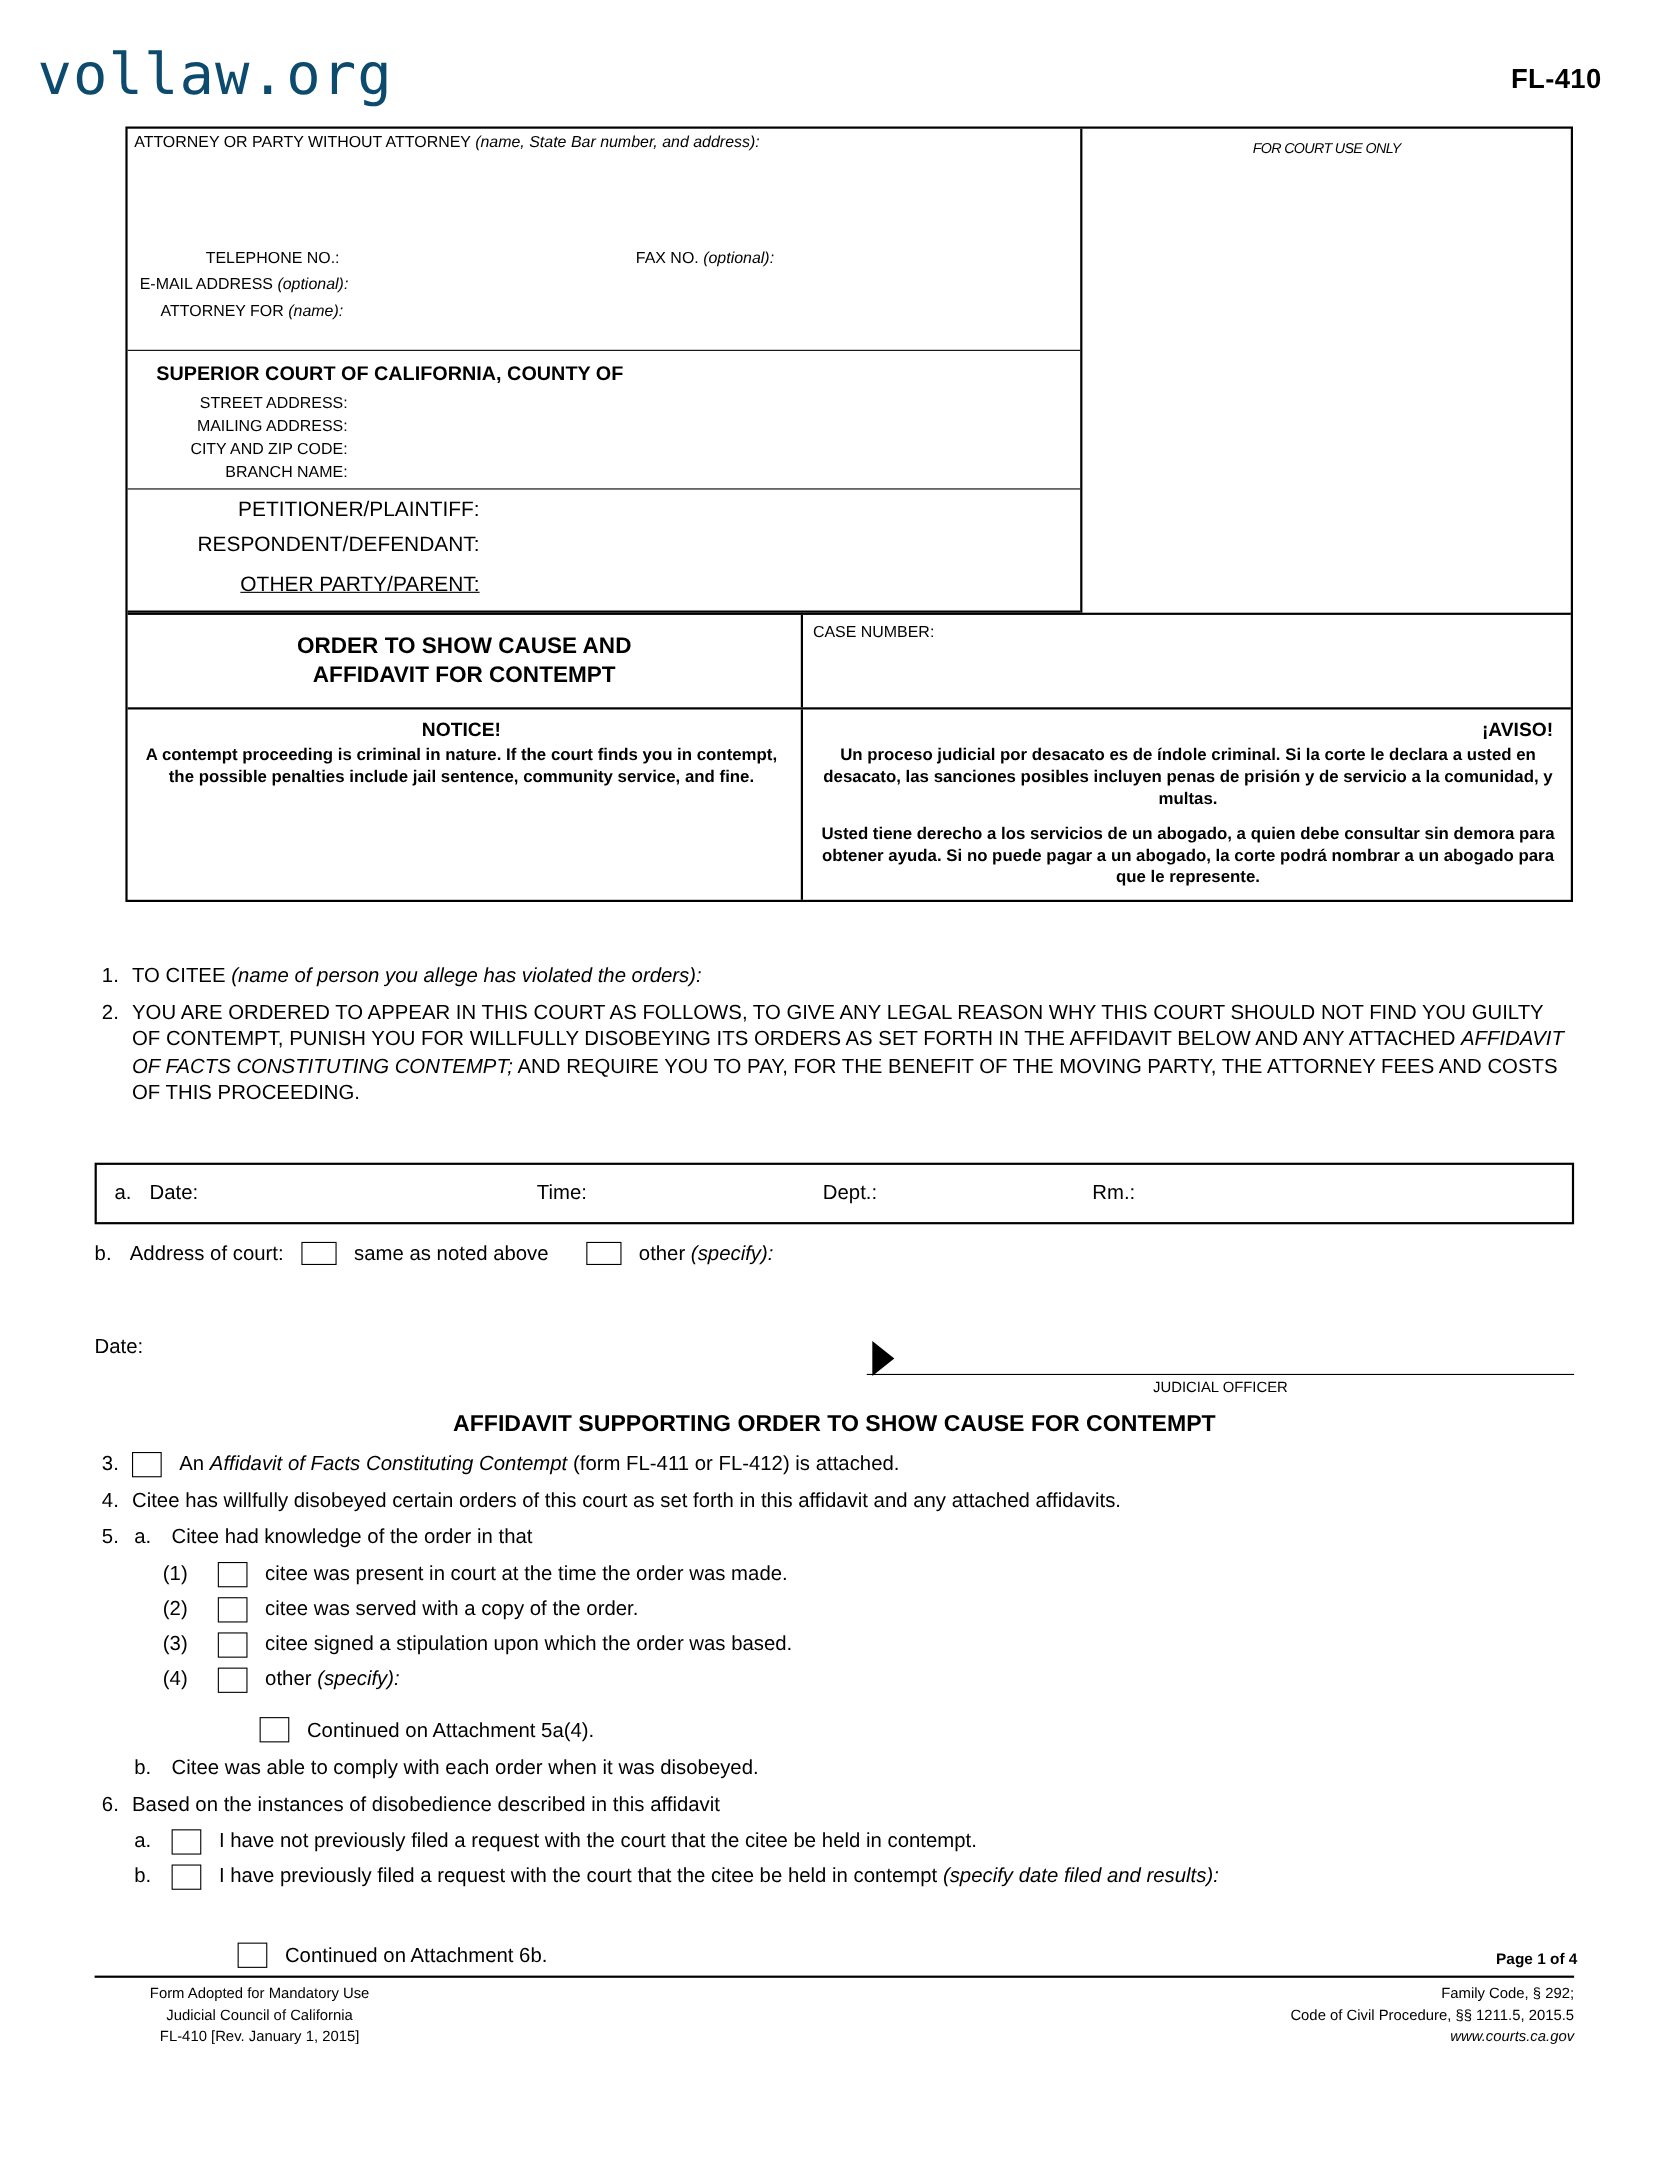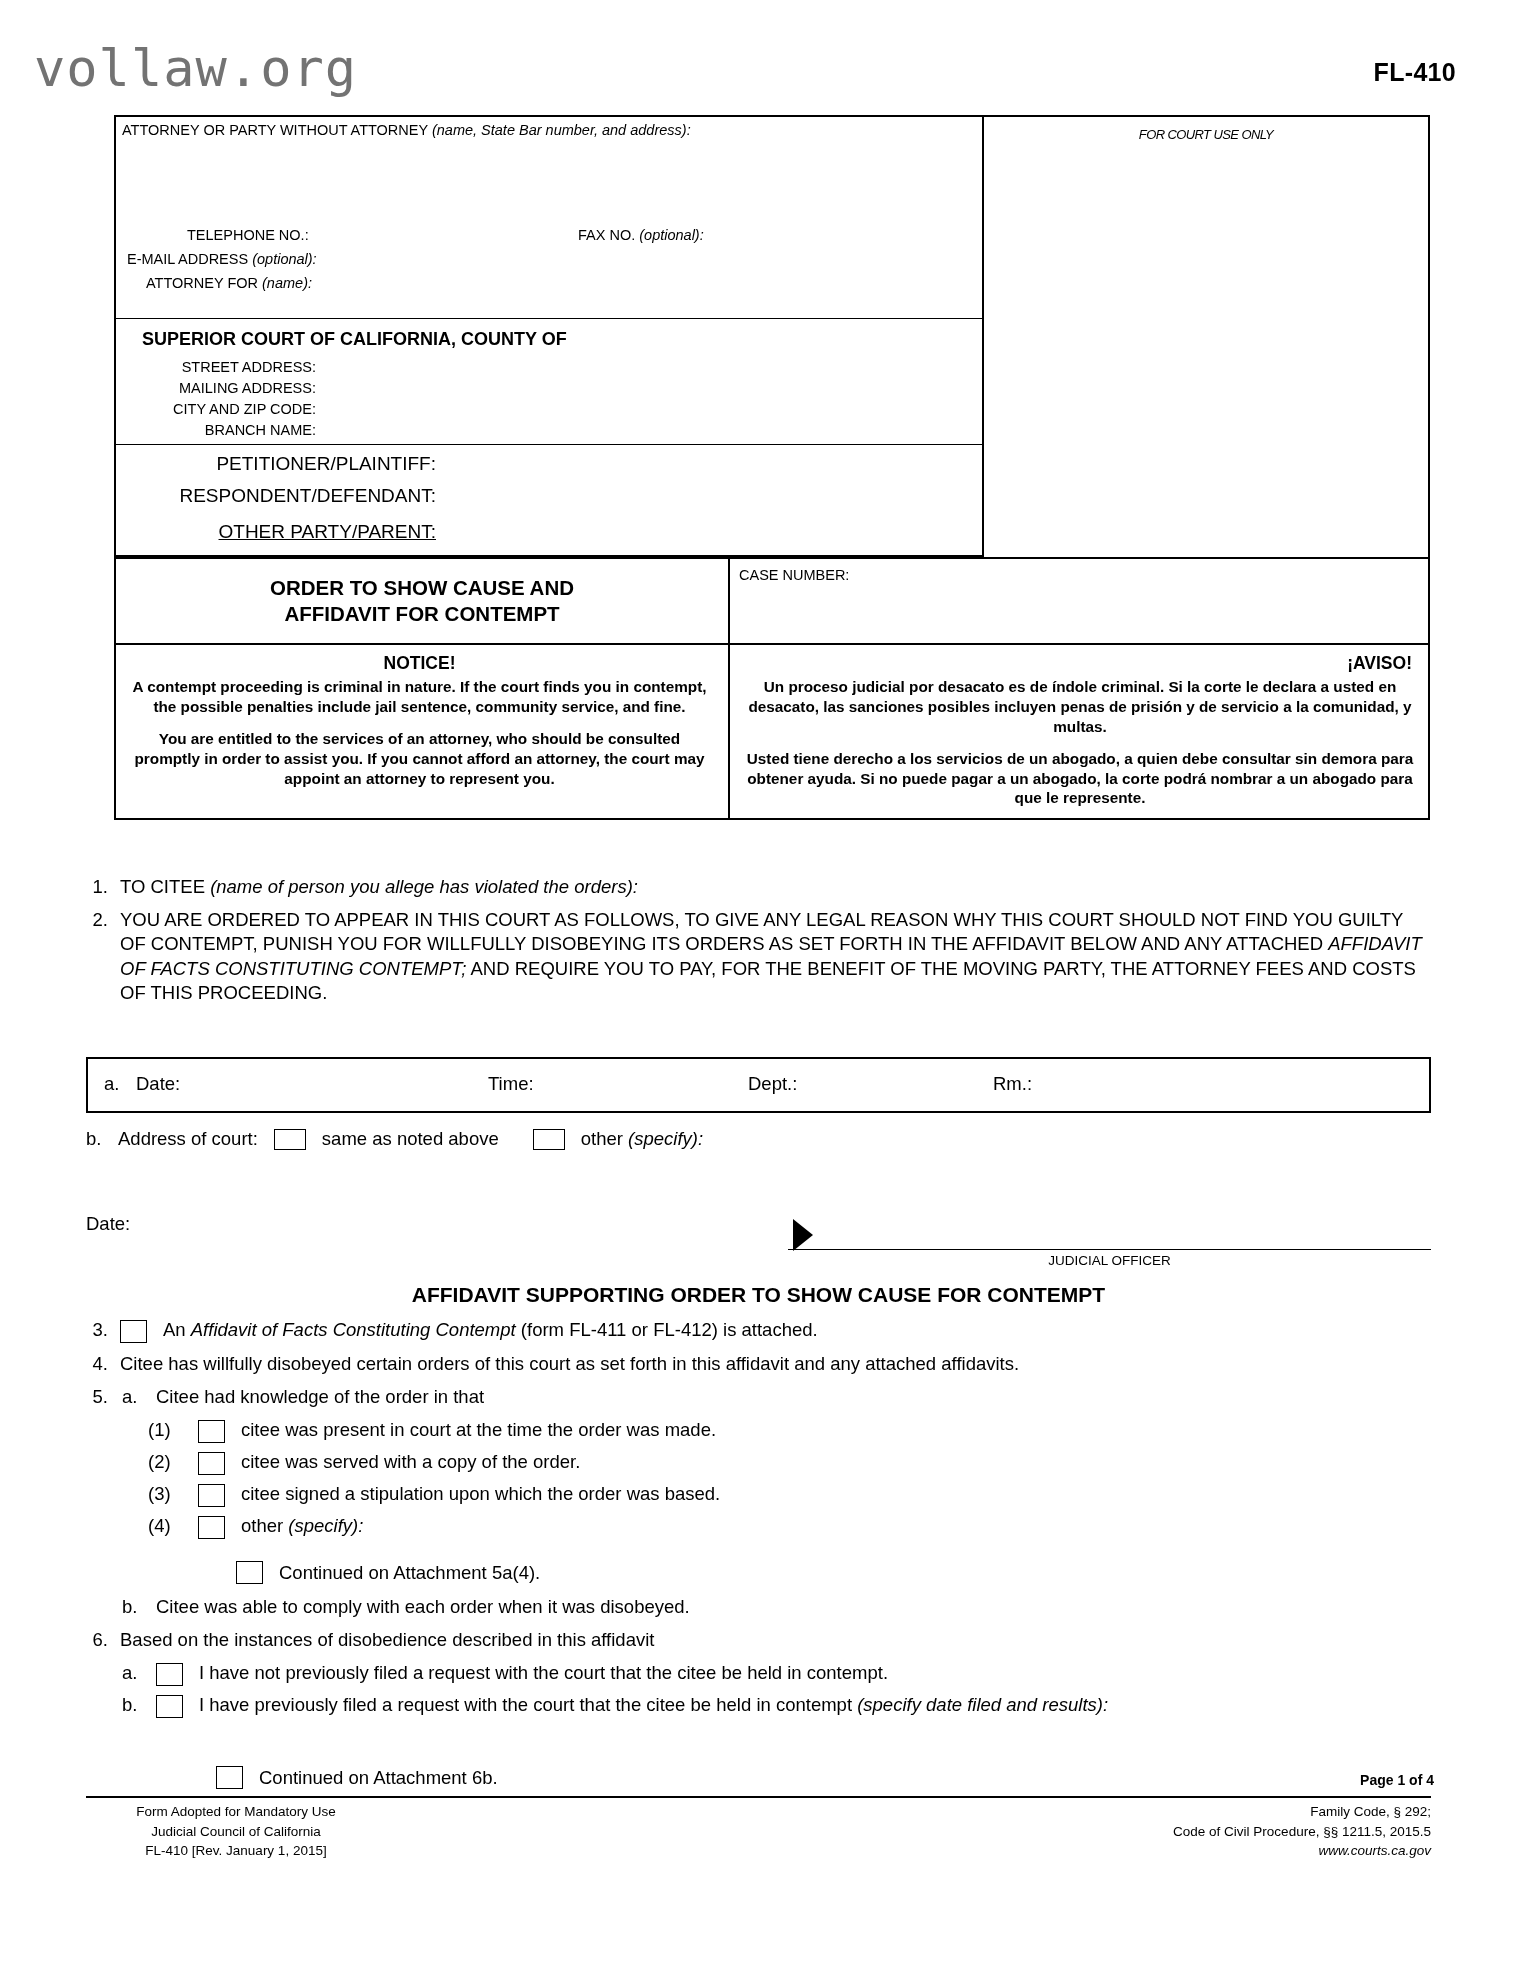--- a/index.html
+++ b/index.html
@@ -20,21 +20,21 @@
   }
 
   
   .masthead {
     position: absolute;
     left: 34px;
     top: 38px;
     font-family: "DejaVu Sans Mono", "Liberation Mono", monospace;
     font-size: 52px;
     letter-spacing: 1px;
-    color: #737373;
+    color: #0c4a6e;
     white-space: nowrap;
   }
   .formcode {
     position: absolute;
     right: 62px;
     top: 58px;
     font-size: 25px;
     font-weight: bold;
     letter-spacing: 0.3px;
   }
@@ -430,21 +430,20 @@
       </div>
       <div class="cap-right">
         <div class="casenum">CASE NUMBER:</div>
       </div>
     </div>
 
     <div class="notice-row">
       <div class="notice-en">
         <div class="notice-head">NOTICE!</div>
         <p class="notice-p">A contempt proceeding is criminal in nature. If the court finds you in contempt, the possible penalties include jail sentence,  community service, and fine.</p>
-        <p class="notice-p">You are entitled to the services of an attorney, who should be consulted promptly in order to assist you. If you cannot afford an attorney, the court may appoint an attorney to represent you.</p>
       </div>
       <div class="notice-es">
         <div class="notice-head right">¡AVISO!</div>
         <p class="notice-p">Un proceso judicial por desacato es de índole criminal. Si la corte  le declara a usted en desacato, las sanciones posibles incluyen  penas de prisión y de servicio a la comunidad, y multas.</p>
         <p class="notice-p">Usted tiene derecho a los servicios de un abogado, a quien debe consultar sin demora para obtener ayuda. Si no puede pagar a un abogado, la corte podrá nombrar a un abogado para que le represente.</p>
       </div>
     </div>
   </div>
 
   <div class="body">

